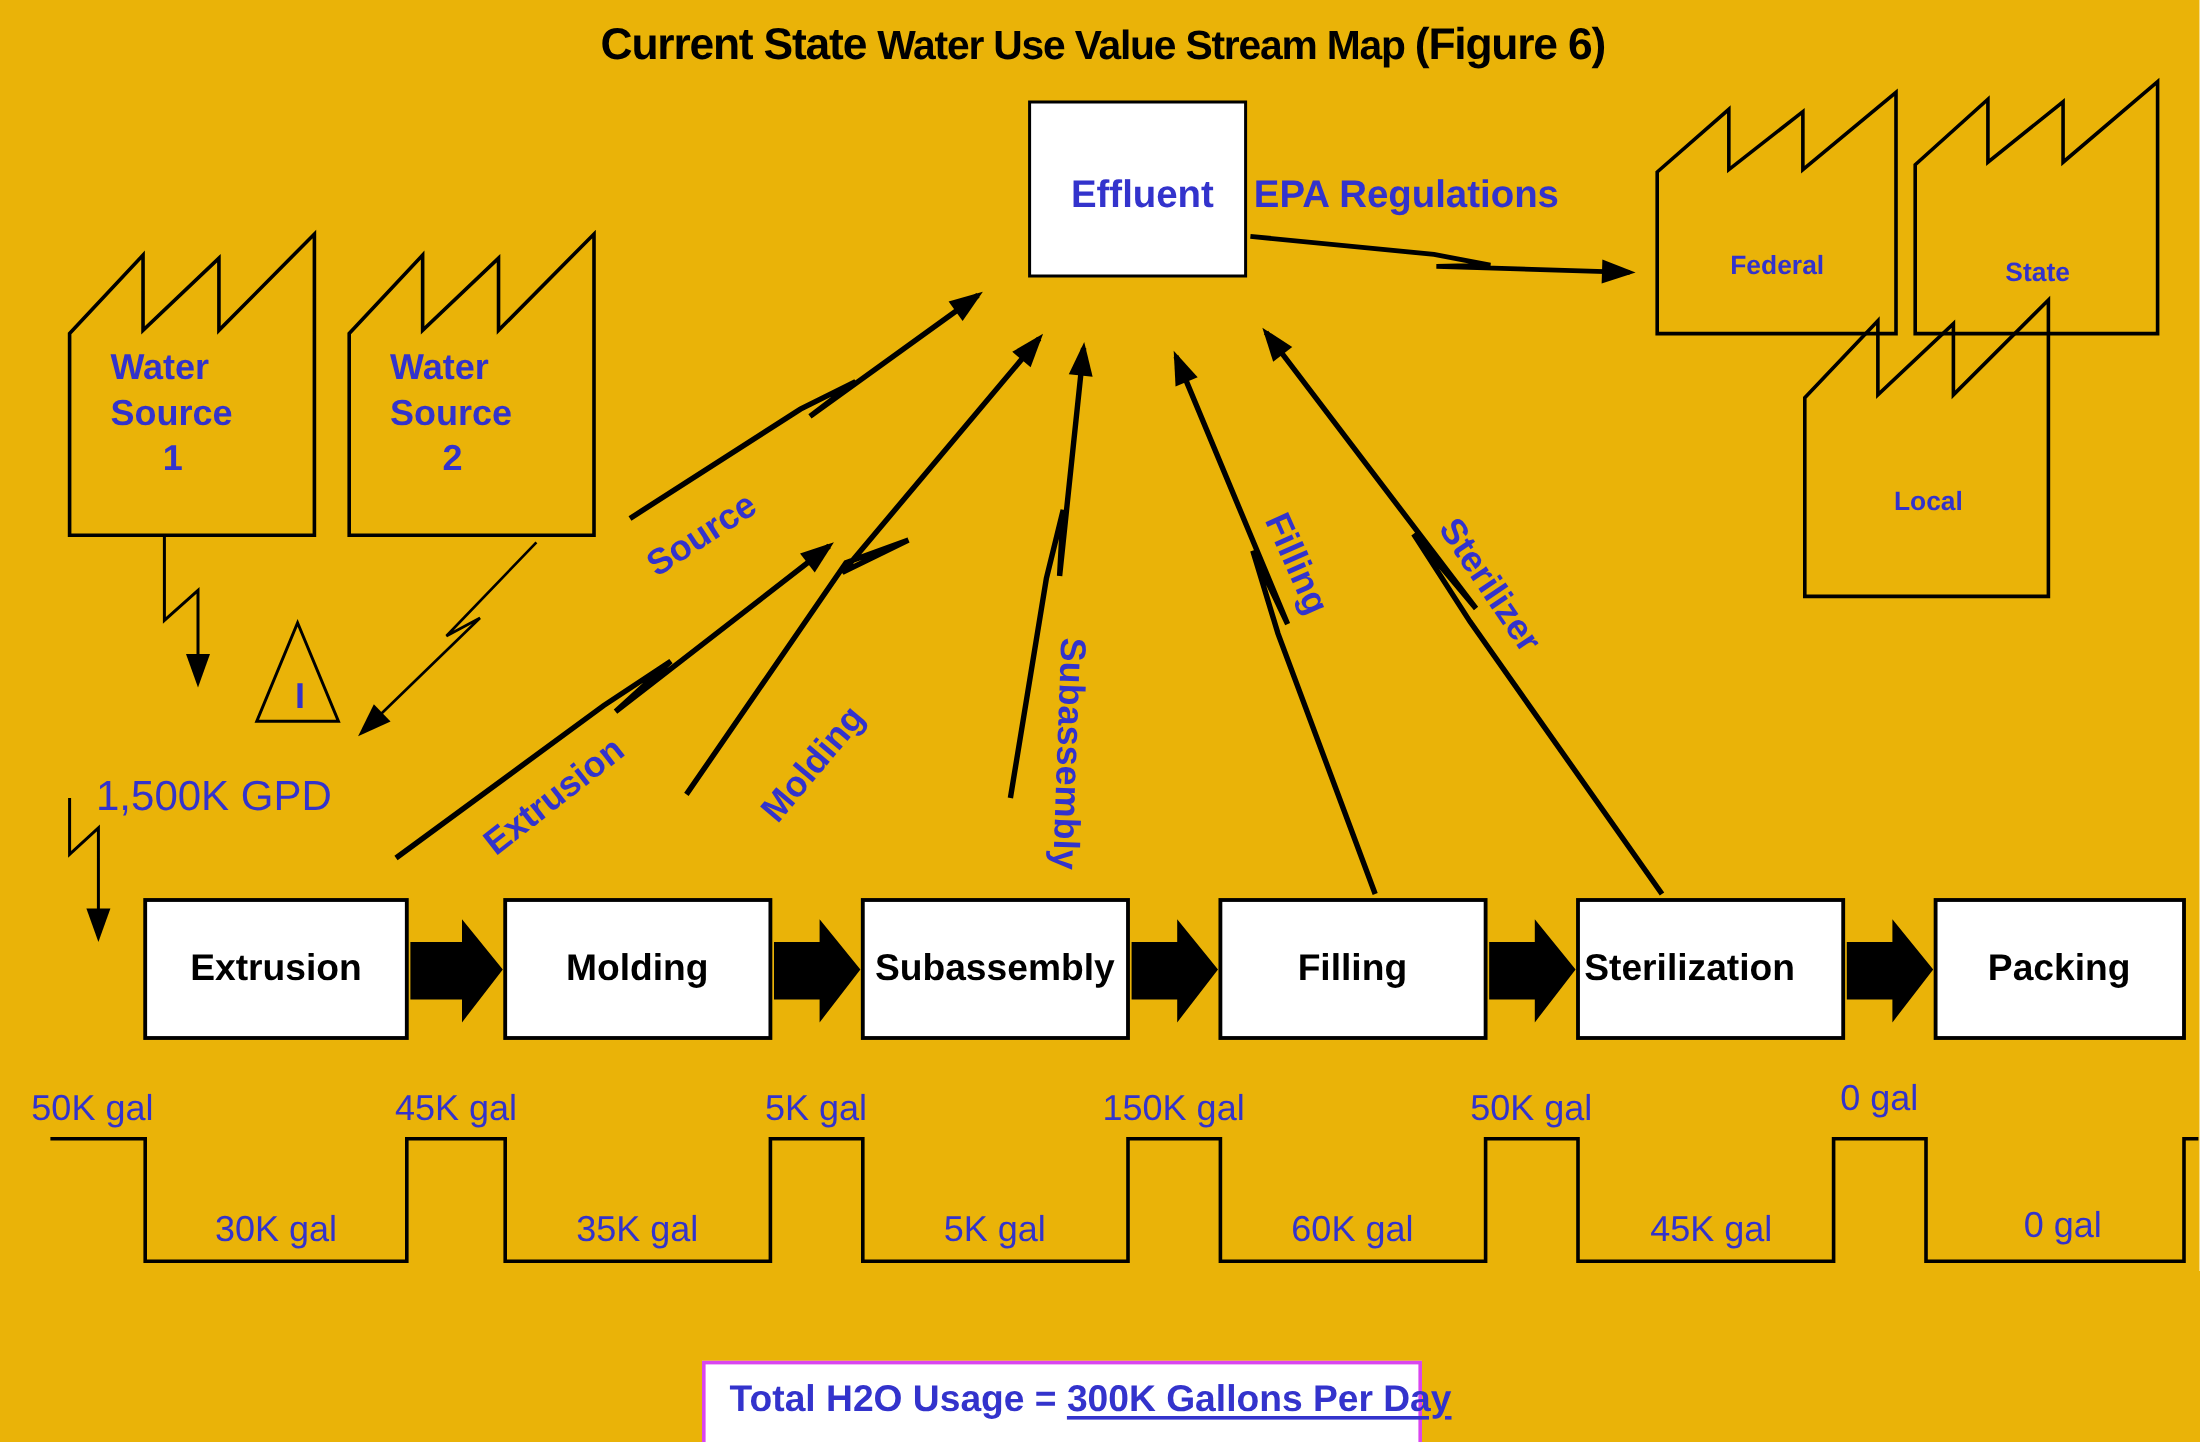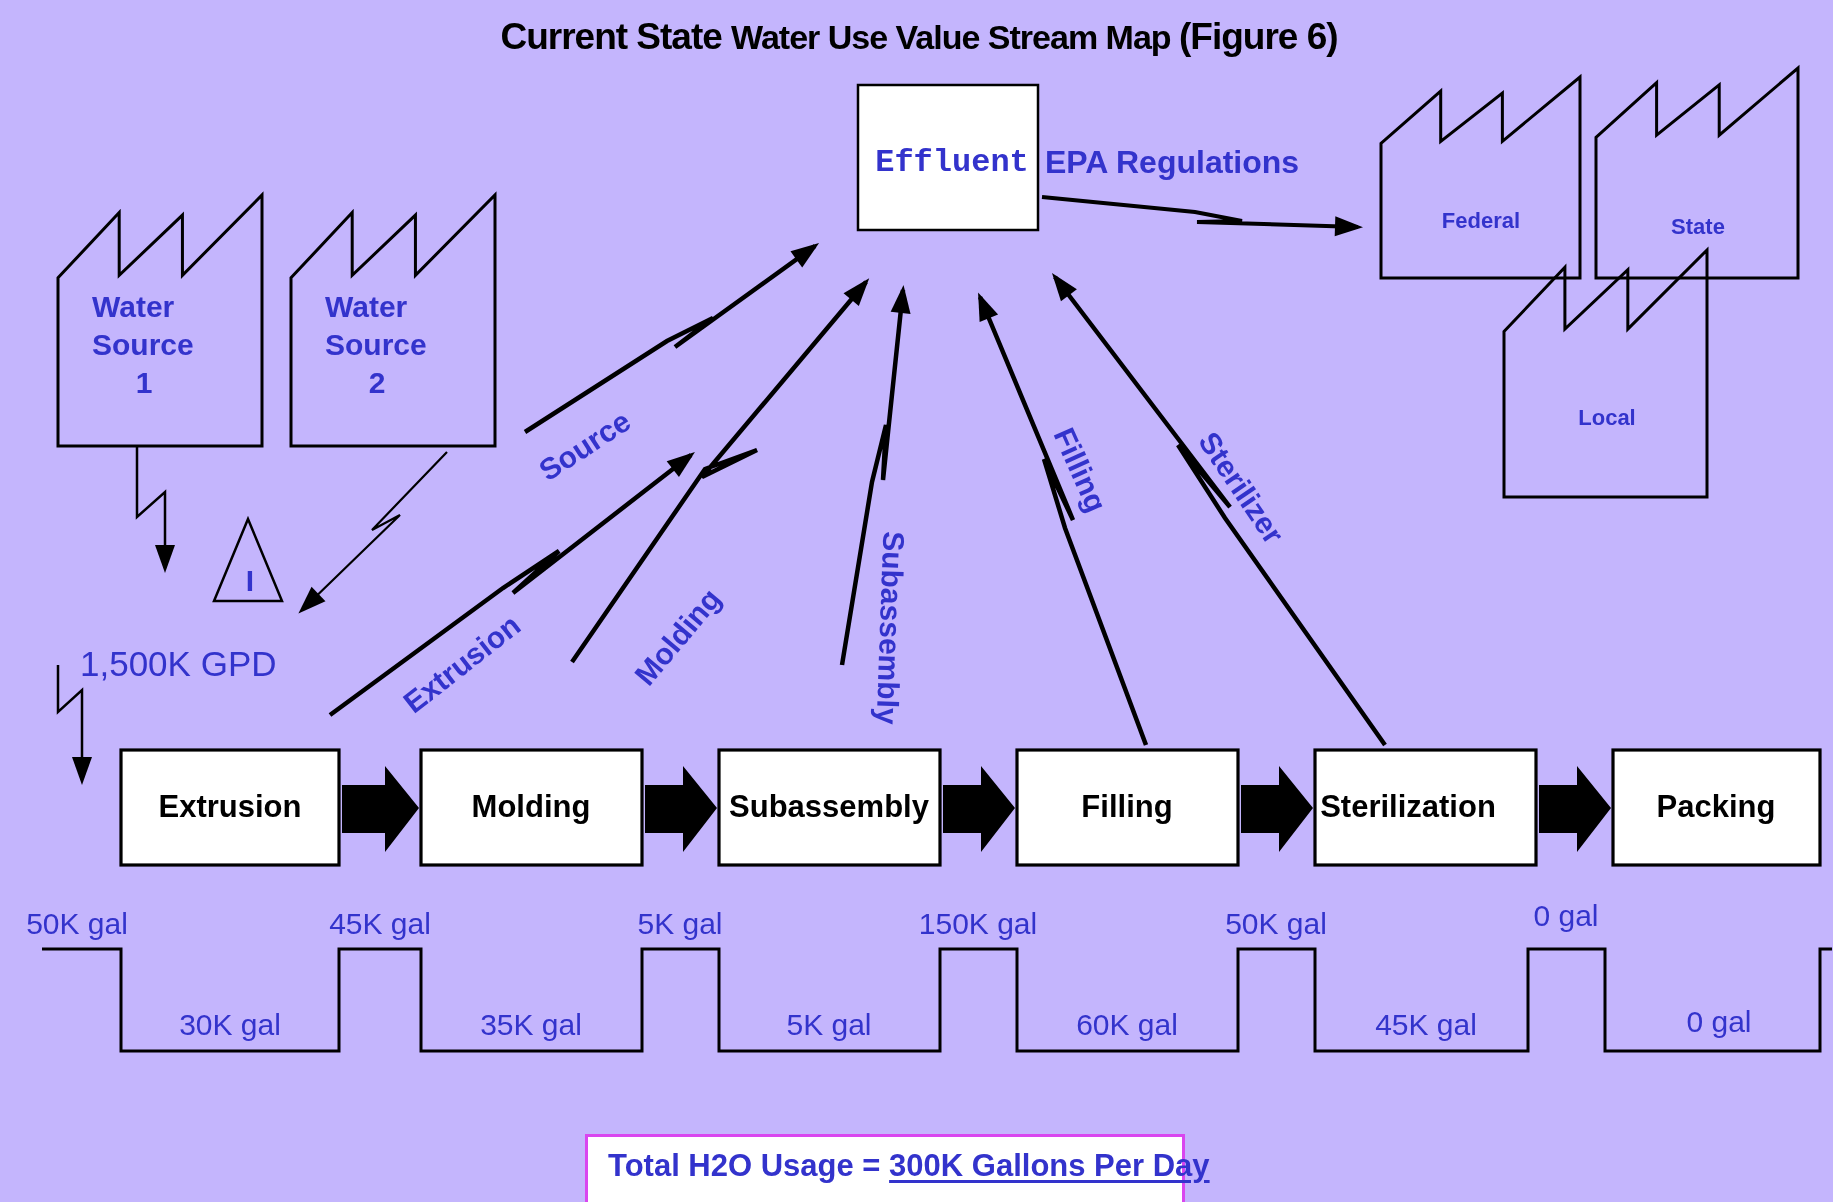--- a/index.html
+++ b/index.html
@@ -1,16 +1,16 @@
 <!DOCTYPE html>
 <html><head>
 <meta charset="utf-8">
 <style>
   html,body{margin:0;padding:0;background:#fff;}
-  .canvas{position:relative;width:1833px;height:1202px;background:#c4b5fd;overflow:hidden;
+  .canvas{position:relative;width:1833px;height:1202px;background:#eab308;overflow:hidden;
           font-family:"Liberation Sans",sans-serif;}
   .layer{position:absolute;left:0;top:0;}
   .txt{position:absolute;white-space:nowrap;}
   .c{transform:translate(-50%,-50%);}
   .title{left:919px;top:37px;color:#000;font-weight:bold;letter-spacing:-1px;}
   .title .big{font-size:37px;}
   .title .mid{font-size:34px;}
   .fac-label{font-size:30px;font-weight:bold;color:#3333cc;line-height:38px;}
   .fac-label .num{text-align:center;}
   .node-label{font-size:32px;font-weight:bold;color:#3333cc;}
@@ -89,21 +89,21 @@
     <div>Water</div>
     <div>Source</div>
     <div class="num">1</div>
   </div>
   <div class="txt fac-label" style="left:325px;top:288px;width:104px;">
     <div>Water</div>
     <div>Source</div>
     <div class="num">2</div>
   </div>
 
-  <div class="txt c node-label" style="left:952px;top:162px;font-family:Liberation Mono, monospace;">Effluent</div>
+  <div class="txt c node-label" style="left:952px;top:162px;">Effluent</div>
   <div class="txt c node-label" style="left:1172px;top:162px;">EPA Regulations</div>
 
   <div class="txt c reg-label" style="left:1481px;top:221px;">Federal</div>
   <div class="txt c reg-label" style="left:1698px;top:227px;">State</div>
   <div class="txt c reg-label" style="left:1607px;top:418px;">Local</div>
 
   <div class="txt c inv" style="left:250px;top:581px;">I</div>
   <div class="txt gpd" style="left:80px;top:621px;margin-top:23px;">1,500K GPD</div>
 
   <div class="txt flow" style="left:585px;top:446px;transform:translate(-50%,-50%) rotate(-33deg);">Source</div>

